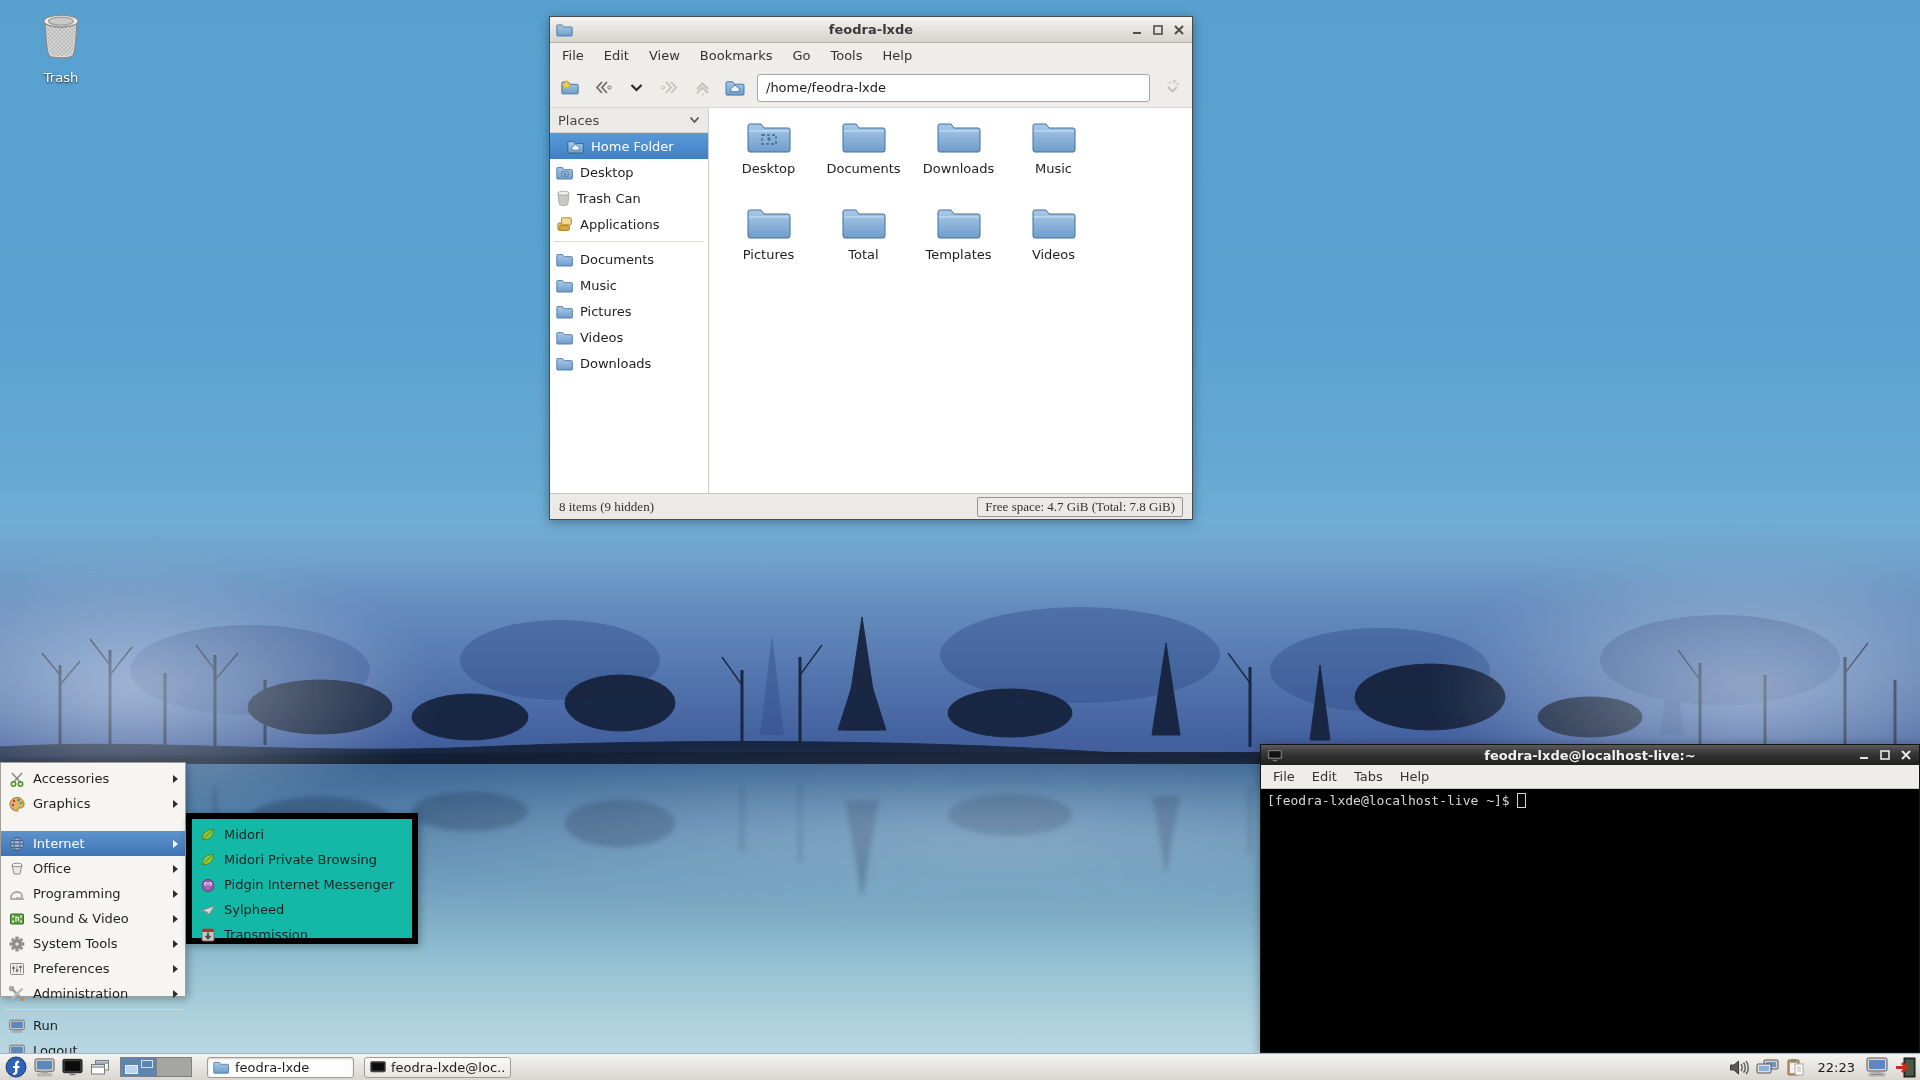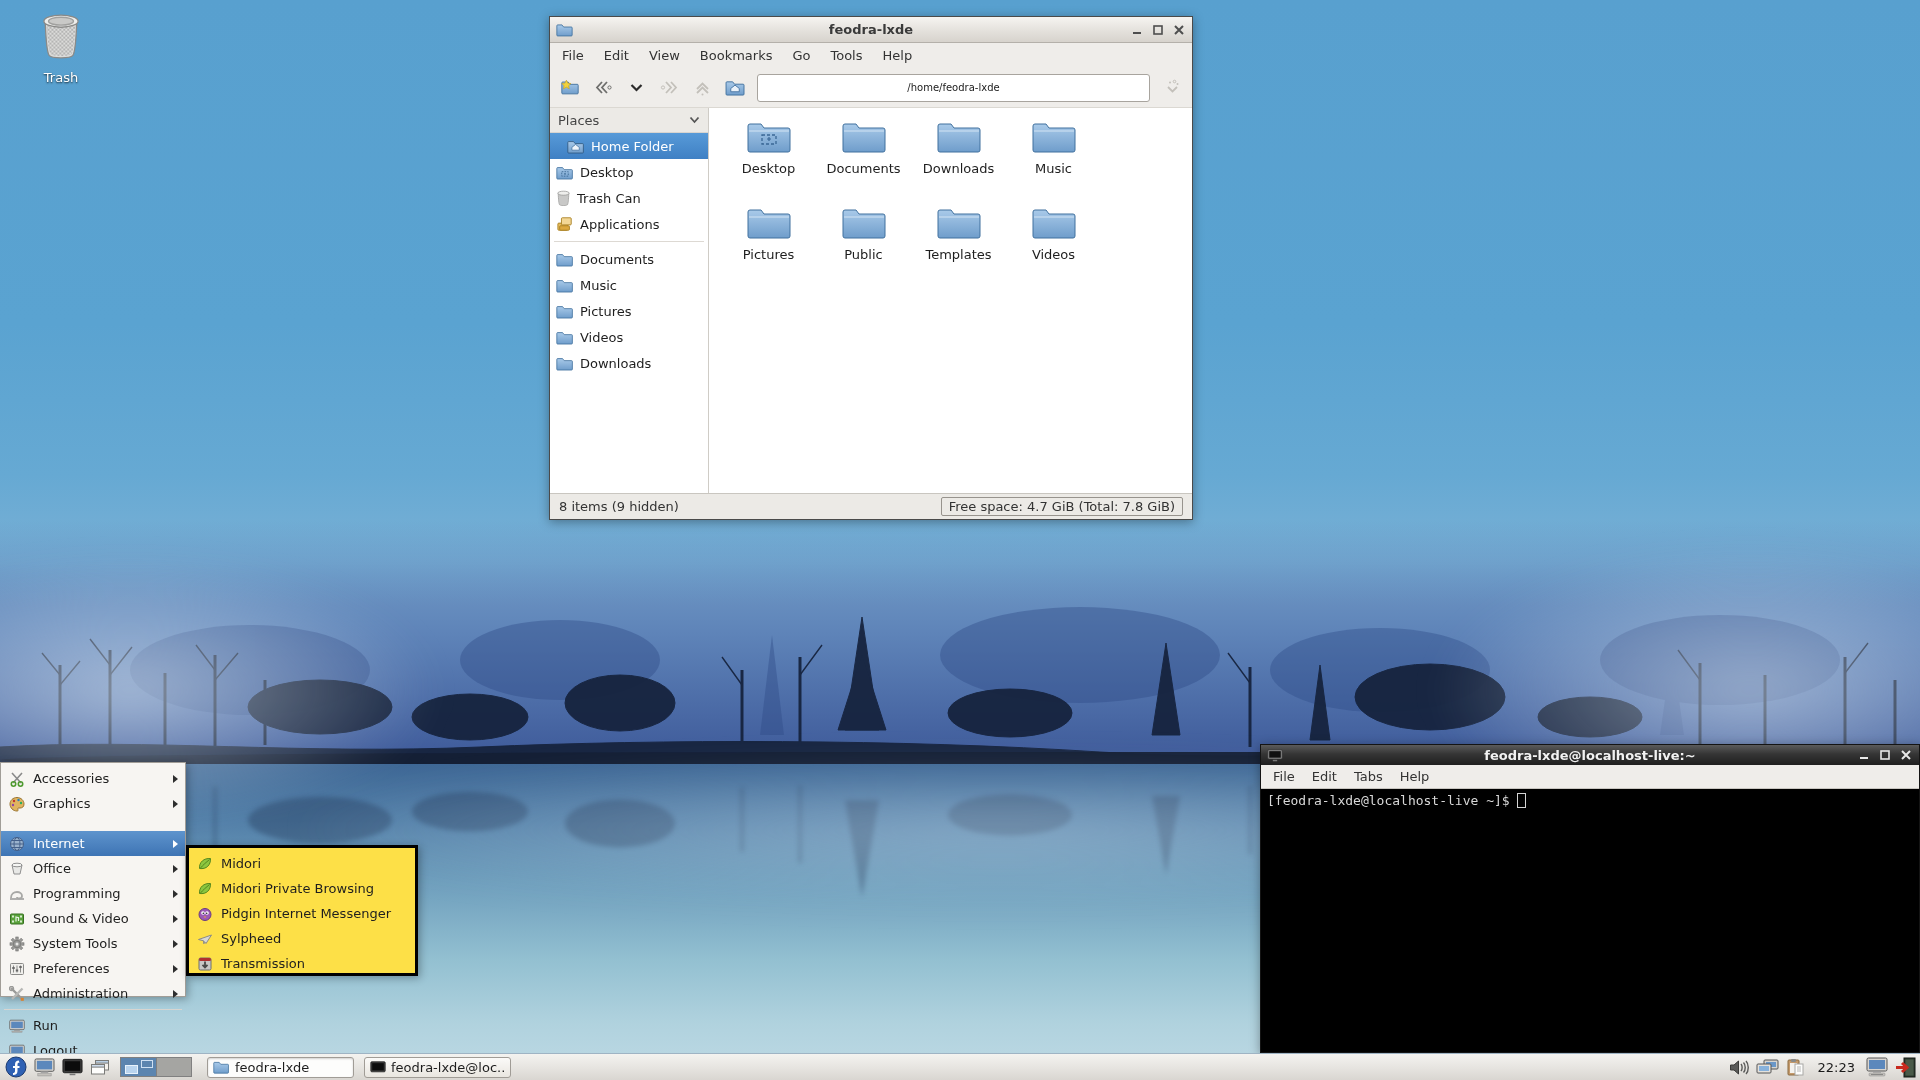--- a/index.html
+++ b/index.html
@@ -37,53 +37,53 @@
   .winbtns { margin-left:auto; display:flex; gap:7px; z-index:1; }
   .winbtn { width:14px; height:14px; display:flex; align-items:center; justify-content:center; cursor:pointer; }
 
   .menubar { display:flex; align-items:center; gap:20px; padding:0 12px; height:25px; background:#efedea; color:#333; }
   .menubar span { cursor:pointer; }
 
   
   .fm { left:549px; top:16px; width:644px; height:504px; display:flex; flex-direction:column; }
   .fm-toolbar { height:40px; display:flex; align-items:center; gap:11px; padding:0 9px; background:#efedea; border-bottom:1px solid #dbd8d2; }
   .fm-toolbar .sp { display:flex; align-items:center; justify-content:center; width:22px; height:22px; cursor:pointer; }
-  .pathbox { flex:1; height:28px; border:1px solid #a8a49e; border-radius:3px; background:#fff; padding:0 8px; font-family:inherit; font-size:10px; color:#1a1a1a; outline:none;text-align:center; }
+  .pathbox { flex:1; height:28px; border:1px solid #a8a49e; border-radius:3px; background:#fff; padding:0 8px; font-family:inherit; font-size:13px; color:#1a1a1a; outline:none; }
   .fm-body { flex:1; display:flex; background:#fff; overflow:hidden; }
   .sidebar { width:159px; border-right:1px solid #cfccc6; display:flex; flex-direction:column; background:#fff; }
   .side-head { height:25px; background:#eceae6; border-bottom:1px solid #d8d5d0; display:flex; align-items:center; padding:0 8px; color:#444; }
   .p-row { height:26px; display:flex; align-items:center; gap:6px; padding:0 0 0 6px; color:#1e1e1e; cursor:pointer; white-space:nowrap; }
   .p-row.selected { background:linear-gradient(180deg,#579ad8 0%,#3f80c4 100%); color:#fff;padding-left:17px; }
   .p-sep { height:9px; position:relative; }
   .p-sep:after { content:""; position:absolute; left:4px; right:4px; top:4px; border-top:1px solid #ddd9d3; }
   .fm-main { flex:1; padding:10px 0 0 12px; display:flex; flex-wrap:wrap; align-content:flex-start; }
   .f-cell { width:95px; height:86px; display:flex; flex-direction:column; align-items:center; cursor:pointer; }
   .f-cell span { margin-top:3px; color:#1e1e1e; }
-  .statusbar { height:26px; background:#eceae6; border-top:1px solid #c9c6c0; display:flex; align-items:center; padding:0 9px; color:#333; }
+  .statusbar { height:26px; background:#eceae6; border-top:1px solid #c9c6c0; display:flex; align-items:center; padding:0 9px; color:#333;font-family:Liberation Serif, serif; }
   .freebox { margin-left:auto; border:1px solid #979differ;}
   .freebox { margin-left:auto; border:1px solid #97938d; border-radius:2px; padding:1px 7px; color:#333; background:#eceae6; }
 
   
   .term { left:1260px; top:744px; width:660px; height:309px; display:flex; flex-direction:column; border:1px solid #141414; }
   .term .menubar { height:24px; border-bottom:1px solid #c8c5c0; gap:17px; }
   .term-screen { flex:1; background:#000; padding:4px 6px; font-family:"DejaVu Sans Mono","Liberation Mono",monospace; font-size:13px; color:#d8d8d8; }
   .cursor { display:inline-block; width:9px; height:15px; border:1px solid #d4d4d4; vertical-align:text-bottom; margin-left:7px; }
 
   
   .appmenu { position:absolute; left:0; top:762px; width:186px; height:235px; z-index:5;
     background:#f7f5f2; border:1px solid #a19d97; box-shadow:2px 2px 8px rgba(0,0,0,.3); padding:3px 0; }
   .m-row { height:25px; display:flex; align-items:center; gap:8px; padding:0 7px; color:#1e1e1e; cursor:pointer; }
   .m-row .mic { width:17px; height:17px; display:flex; align-items:center; justify-content:center; flex:none; }
   .m-row .arr { margin-left:auto; width:0; height:0; border-left:5px solid #2e2e2e; border-top:4px solid transparent; border-bottom:4px solid transparent; }
   .m-row.selected { background:linear-gradient(180deg,#5e94cd 0%,#3e74b4 100%); color:#fff;margin-top:15px; }
   .m-row.selected .arr { border-left-color:#fff; }
   .m-sep { height:7px; position:relative; }
   .m-sep:after { content:""; position:absolute; left:3px; right:3px; top:3px; border-top:1px solid #d8d5d0; }
   .submenu { position:absolute; left:186px; top:813px; width:232px; height:131px; z-index:5;
-    background:#fde047; border:3px solid #000000; box-shadow:2px 2px 8px rgba(0,0,0,.3); padding:3px 0;margin-top:32px; }
+    background:#14b8a6; border:6px solid #000000; box-shadow:2px 2px 8px rgba(0,0,0,.3); padding:3px 0; }
 
   
   .taskbar { position:absolute; left:0; top:1053px; width:1920px; height:27px; z-index:10;
     background:linear-gradient(180deg,#f4f3f0 0%,#e7e5e1 50%,#d9d6d1 100%); border-top:1px solid #9fb4c4; display:flex; align-items:center; padding:0 3px; gap:2px; }
   .tbtn { width:26px; height:25px; display:flex; align-items:center; justify-content:center; cursor:pointer; }
   .pager { width:72px; height:20px; border:1px solid #808080; display:flex; margin:0 5px; cursor:pointer; }
   .pager .d1 { flex:1; background:#5c85af; position:relative; }
   .pager .d2 { flex:1; background:#a5a5a2; border-left:1px solid #808080; }
   .pager .w1 { position:absolute; left:4px; bottom:2px; width:13px; height:9px; background:#b9d4ee; border:1px solid #e8f2fb; }
   .pager .w2 { position:absolute; right:3px; top:2px; width:12px; height:8px; border:1px solid #cfe0f2; }
@@ -383,21 +383,21 @@
             <path d="M3 7 a2 2 0 0 1 2-2 h11 l3 4 h24 a2 2 0 0 1 2 2 v20 a2 2 0 0 1-2 2 H5 a2 2 0 0 1-2-2 Z" fill="url(#fgrad)" stroke="#41719e"></path>
             <path d="M4 12 h40" stroke="#cadef0" stroke-width="1.4" opacity=".8"></path>
           </svg>
         <span>Pictures</span>
       </div>
       <div class="f-cell">
         <svg width="48" height="40" viewBox="0 0 48 38">
             <path d="M3 7 a2 2 0 0 1 2-2 h11 l3 4 h24 a2 2 0 0 1 2 2 v20 a2 2 0 0 1-2 2 H5 a2 2 0 0 1-2-2 Z" fill="url(#fgrad)" stroke="#41719e"></path>
             <path d="M4 12 h40" stroke="#cadef0" stroke-width="1.4" opacity=".8"></path>
           </svg>
-        <span>Public</span>
+        <span>Total</span>
       </div>
       <div class="f-cell">
         <svg width="48" height="40" viewBox="0 0 48 38">
             <path d="M3 7 a2 2 0 0 1 2-2 h11 l3 4 h24 a2 2 0 0 1 2 2 v20 a2 2 0 0 1-2 2 H5 a2 2 0 0 1-2-2 Z" fill="url(#fgrad)" stroke="#41719e"></path>
             <path d="M4 12 h40" stroke="#cadef0" stroke-width="1.4" opacity=".8"></path>
           </svg>
         <span>Templates</span>
       </div>
       <div class="f-cell">
         <svg width="48" height="40" viewBox="0 0 48 38">

